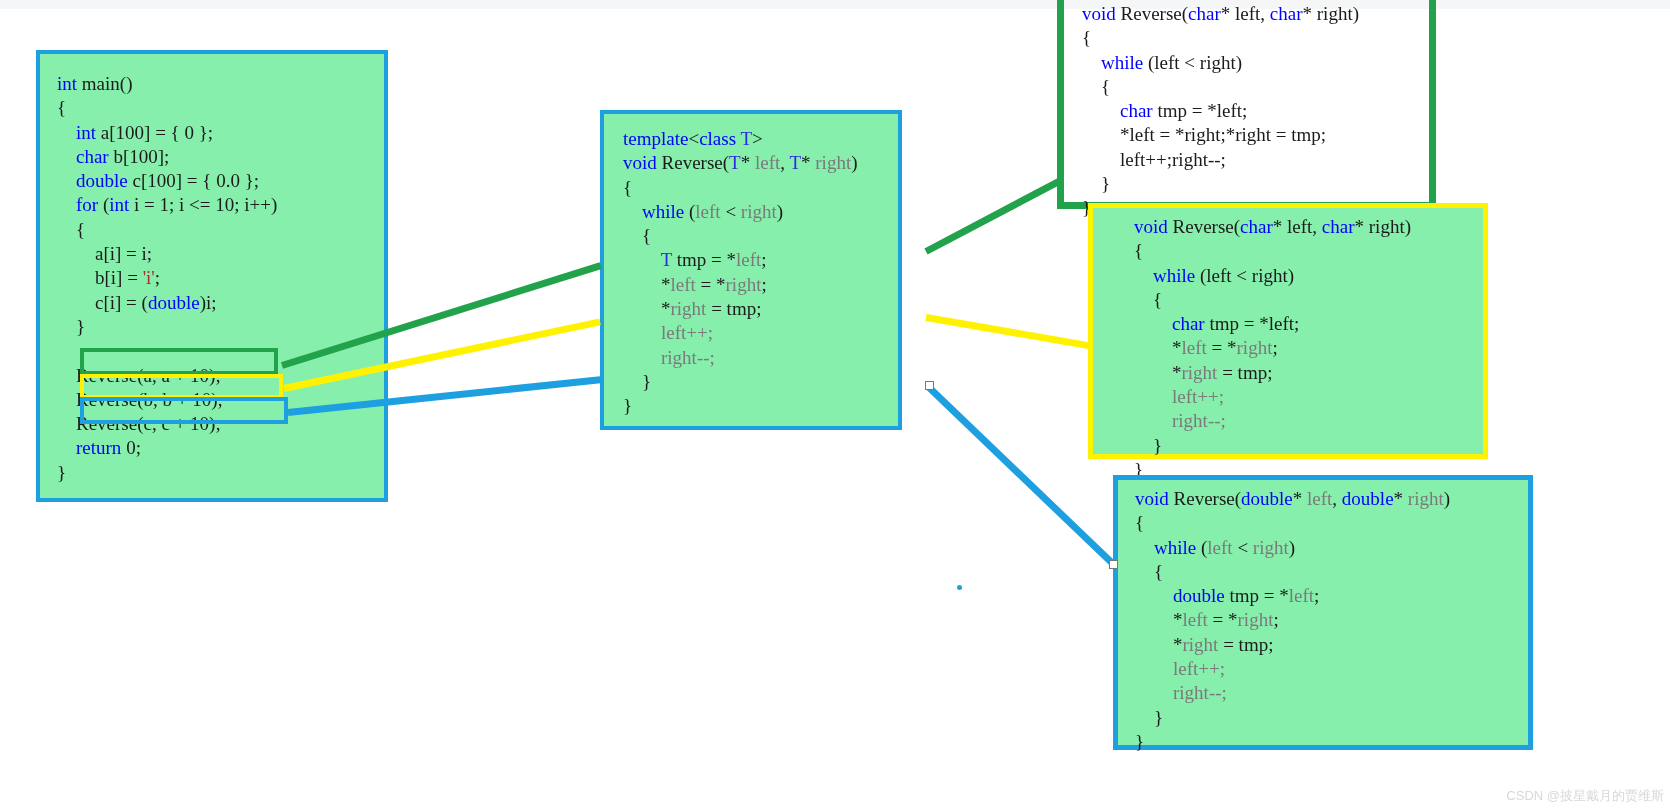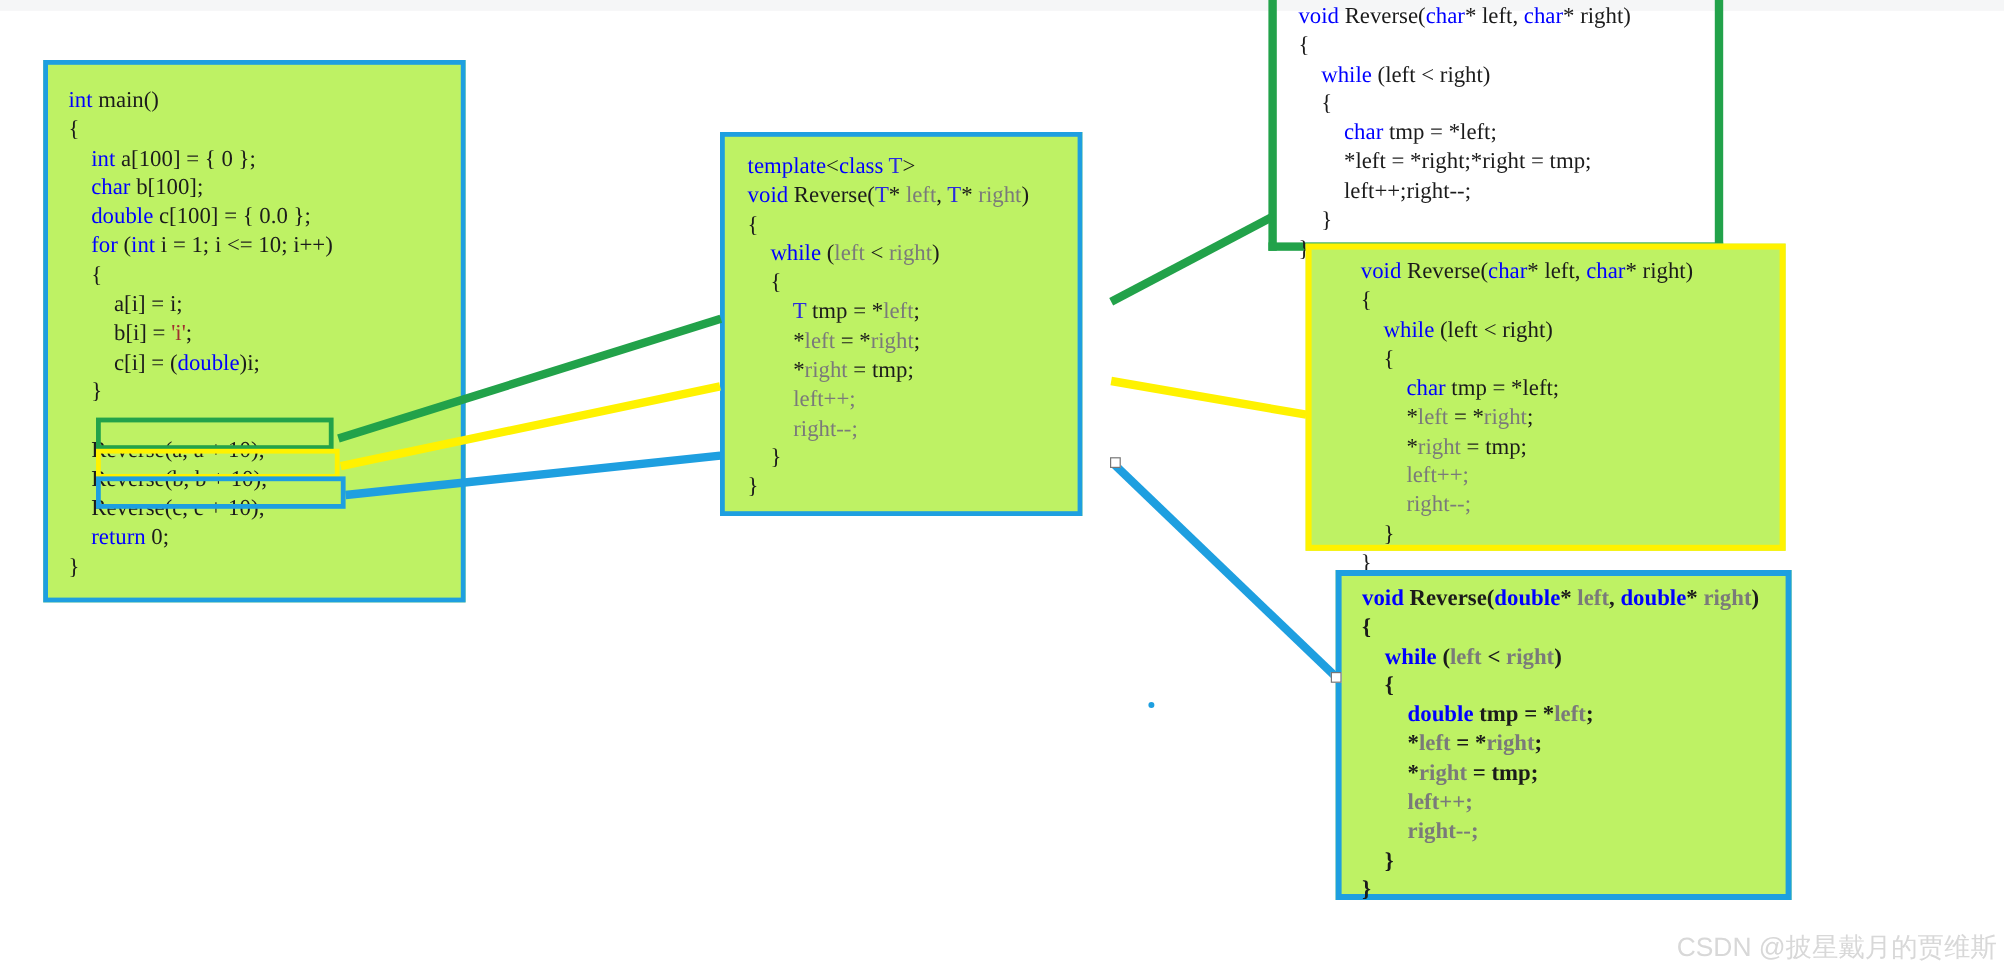--- a/index.html
+++ b/index.html
@@ -2,36 +2,36 @@
 <html><head>
 <meta charset="utf-8">
 <style>
   html,body{margin:0;padding:0;background:#ffffff;}
   body{width:1670px;height:809px;position:relative;overflow:hidden;
        font-family:"Liberation Serif","DejaVu Serif",serif;}
   #stage{position:absolute;left:0;top:0;width:1670px;height:809px;background:#ffffff;}
   .topstrip{position:absolute;left:0;top:0;width:1670px;height:9px;background:#f5f6f7;}
 
   
-  .codebox{position:absolute;background:#bef264;box-sizing:border-box;}
+  .codebox{position:absolute;background:#86efac;box-sizing:border-box;}
   .code{position:absolute;white-space:pre;font-family:"Liberation Serif","DejaVu Serif",serif;
         font-size:19px;line-height:24.3px;color:#1b1b1b;letter-spacing:0px;}
   .kw{color:#0000ff;text-align:center;}
   .id{color:#7a7a7a;text-align:center;}
   .ch{color:#a03030;}
   .tt{color:#2b2bdd;}
   .pl{color:#1b1b1b;}
 
   
   .hl{position:absolute;box-sizing:border-box;background:transparent;}
 
   
   .conn{position:absolute;transform-origin:0 50%;}
 
-  .watermark{position:absolute;right:6px;bottom:4px;font-size:22px;color:#d8d8d8;
+  .watermark{position:absolute;right:6px;bottom:4px;font-size:13px;color:#d8d8d8;
              font-family:"Liberation Sans","DejaVu Sans",sans-serif;white-space:nowrap;}
   .dot{position:absolute;width:5px;height:5px;border-radius:50%;background:#1e9fe0;}
   .handle{position:absolute;width:7px;height:7px;background:#ffffff;border:1px solid #777;}
 </style>
 </head>
 <body>
 
 <div id="stage">
 
   <div class="topstrip"></div>
@@ -50,21 +50,21 @@
 
   <div style="position:absolute;left:1057px;top:0px;width:7px;height:209px;background:#22a24a;"></div>
   <div style="position:absolute;left:1429px;top:0px;width:7px;height:209px;background:#22a24a;"></div>
   <div style="position:absolute;left:1057px;top:202px;width:379px;height:7px;background:#22a24a;"></div>
   <div class="code" id="code-green" style="left:1082px;top:2px;"><div><span class="kw">void</span><span class="pl"> Reverse(</span><span class="kw">char</span><span class="pl">* left, </span><span class="kw">char</span><span class="pl">* right)</span></div><div><span class="pl">{</span></div><div><span class="pl">    </span><span class="kw">while</span><span class="pl"> (left &lt; right)</span></div><div><span class="pl">    {</span></div><div><span class="pl">        </span><span class="kw">char</span><span class="pl"> tmp = *left;</span></div><div><span class="pl">        *left = *right;*right = tmp;</span></div><div><span class="pl">        left++;right--;</span></div><div><span class="pl">    }</span></div><div><span class="pl">}</span></div></div>
 
   <div class="codebox" style="left:1088px;top:203px;width:400px;height:256px;border:5px solid #fff200;">
     <div class="code" id="code-yellow" style="left:41px;top:7px;"><div><span class="kw">void</span><span class="pl"> Reverse(</span><span class="kw">char</span><span class="pl">* left, </span><span class="kw">char</span><span class="pl">* right)</span></div><div><span class="pl">{</span></div><div><span class="pl">    </span><span class="kw">while</span><span class="pl"> (left &lt; right)</span></div><div><span class="pl">    {</span></div><div><span class="pl">        </span><span class="kw">char</span><span class="pl"> tmp = *left;</span></div><div><span class="pl">        *</span><span class="id">left</span><span class="pl"> = *</span><span class="id">right</span><span class="pl">;</span></div><div><span class="pl">        *</span><span class="id">right</span><span class="pl"> = tmp;</span></div><div><span class="pl">        </span><span class="id">left++;</span></div><div><span class="pl">        </span><span class="id">right--;</span></div><div><span class="pl">    }</span></div><div><span class="pl">}</span></div></div>
   </div>
 
-  <div class="codebox" style="left:1113px;top:475px;width:380px;height:275px;border:5px solid #1e9fe0;font-weight:bold;">
+  <div class="codebox" style="left:1113px;top:475px;width:420px;height:275px;border:5px solid #1e9fe0;">
     <div class="code" id="code-blue" style="left:17px;top:7px;"><div><span class="kw">void</span><span class="pl"> Reverse(</span><span class="kw">double</span><span class="pl">* </span><span class="id">left</span><span class="pl">, </span><span class="kw">double</span><span class="pl">* </span><span class="id">right</span><span class="pl">)</span></div><div><span class="pl">{</span></div><div><span class="pl">    </span><span class="kw">while</span><span class="pl"> (</span><span class="id">left</span><span class="pl"> &lt; </span><span class="id">right</span><span class="pl">)</span></div><div><span class="pl">    {</span></div><div><span class="pl">        </span><span class="kw">double</span><span class="pl"> tmp = *</span><span class="id">left</span><span class="pl">;</span></div><div><span class="pl">        *</span><span class="id">left</span><span class="pl"> = *</span><span class="id">right</span><span class="pl">;</span></div><div><span class="pl">        *</span><span class="id">right</span><span class="pl"> = tmp;</span></div><div><span class="pl">        </span><span class="id">left++;</span></div><div><span class="pl">        </span><span class="id">right--;</span></div><div><span class="pl">    }</span></div><div><span class="pl">}</span></div></div>
   </div>
 
   <div class="conn" style="left:282px;top:362px;width:334px;height:7px;background:#22a24a;
               transform:rotate(-17.4deg);"></div>
 
   <div class="conn" style="left:284px;top:385px;width:323px;height:7px;background:#fff200;
               transform:rotate(-11.9deg);"></div>
 
   <div class="conn" style="left:288px;top:409px;width:314px;height:7px;background:#1e9fe0;

